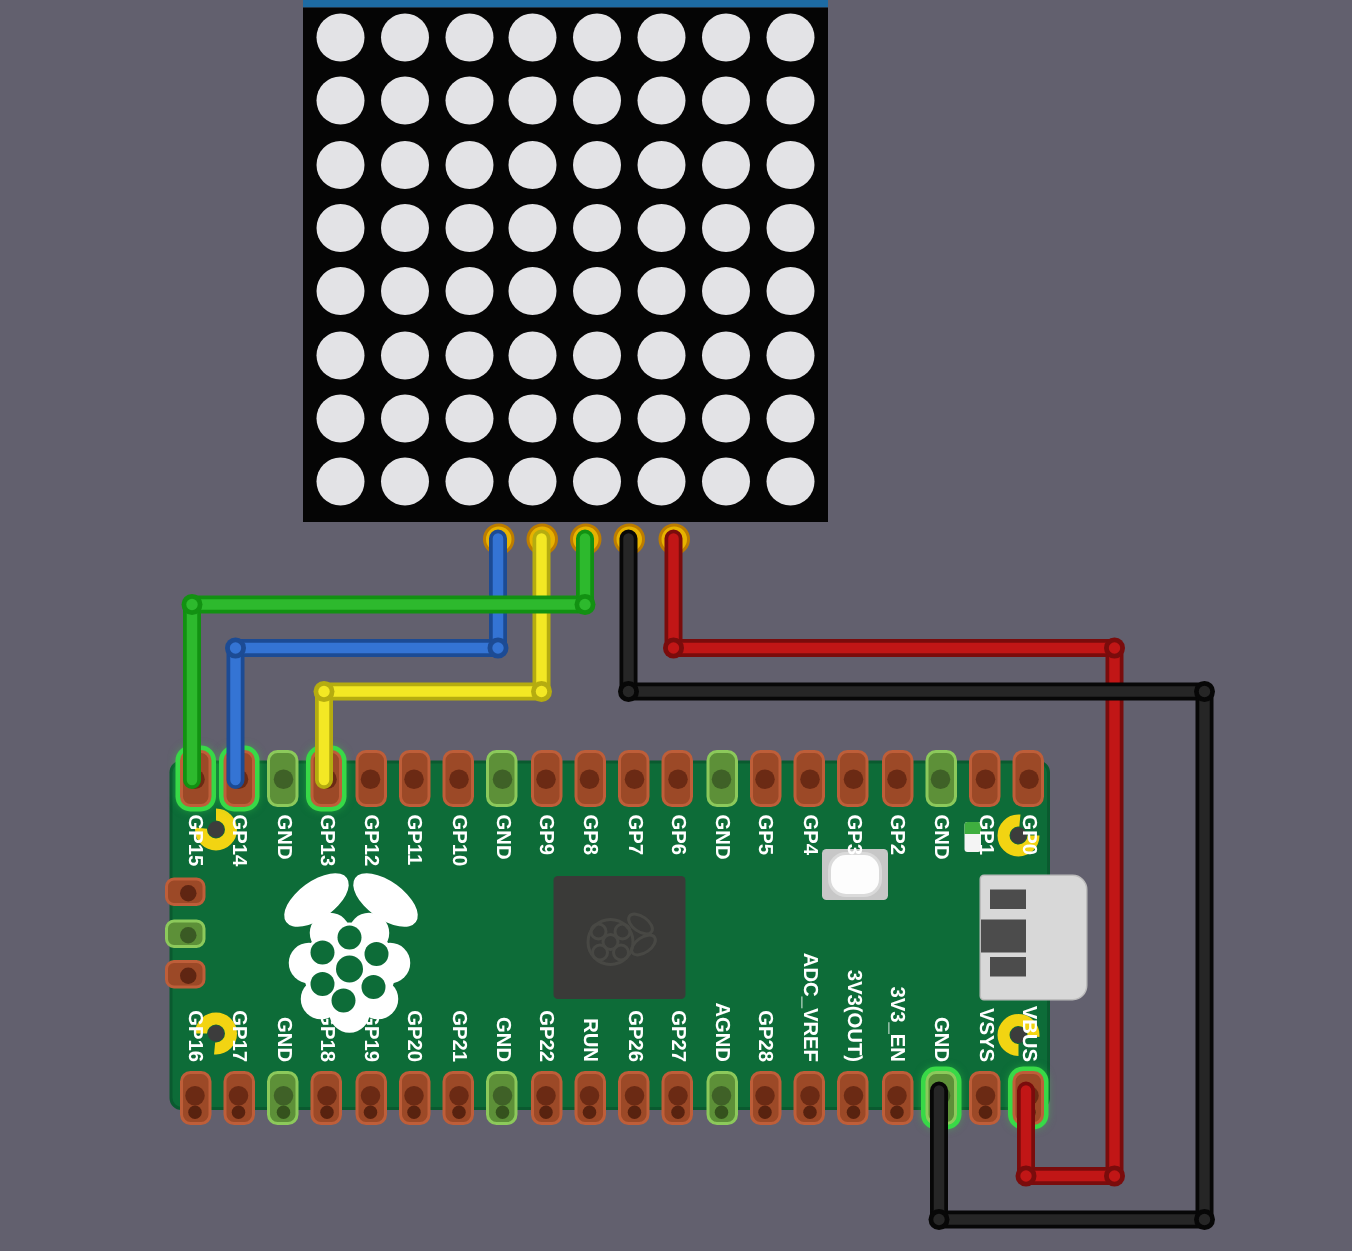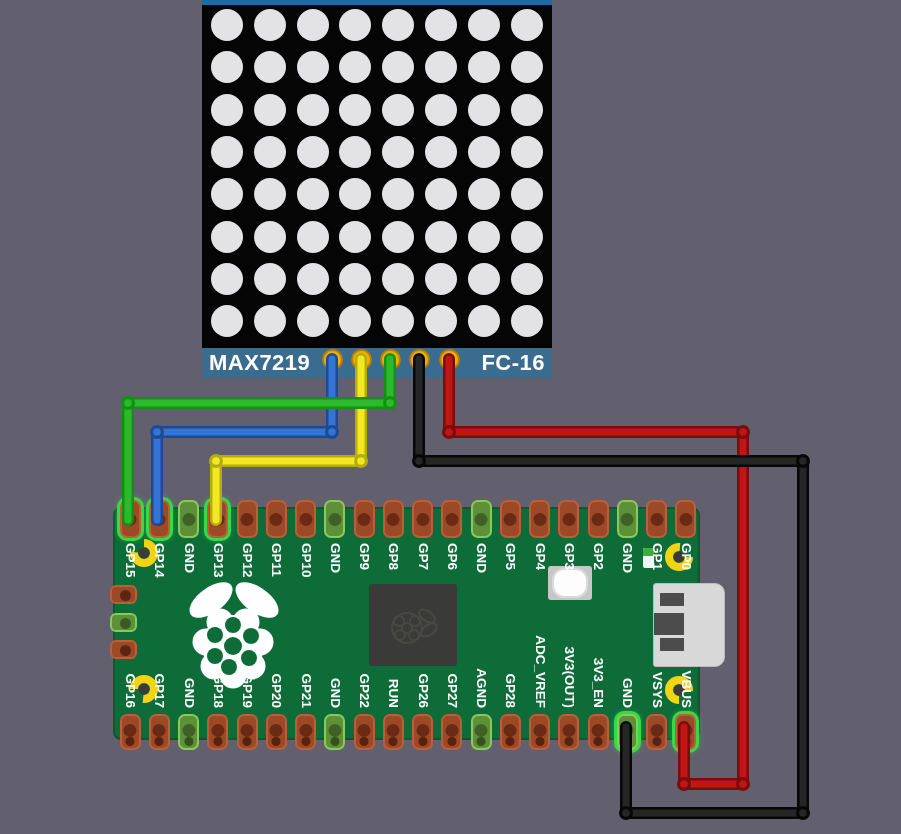--- a/index.html
+++ b/index.html
@@ -122,24 +122,20 @@
         <div class="dot" style="left: 308.6px; top: 257.8px;"></div>
         <div class="dot" style="left: 9px; top: 300.1px;"></div>
         <div class="dot" style="left: 51.8px; top: 300.1px;"></div>
         <div class="dot" style="left: 94.6px; top: 300.1px;"></div>
         <div class="dot" style="left: 137.4px; top: 300.1px;"></div>
         <div class="dot" style="left: 180.2px; top: 300.1px;"></div>
         <div class="dot" style="left: 223px; top: 300.1px;"></div>
         <div class="dot" style="left: 265.8px; top: 300.1px;"></div>
         <div class="dot" style="left: 308.6px; top: 300.1px;"></div>
       </div>
-    <div class="matrix-bar">
-      <span>MAX7219</span>
-      <span>FC-16</span>
-    </div>
 
   <div class="ring" style="left: 119.5px; top: 348.5px;">
         <div class="ring-hole"></div>
       </div>
       <div class="ring" style="left: 148.5px; top: 348.5px;">
         <div class="ring-hole"></div>
       </div>
       <div class="ring" style="left: 177.5px; top: 348.5px;">
         <div class="ring-hole"></div>
       </div>

